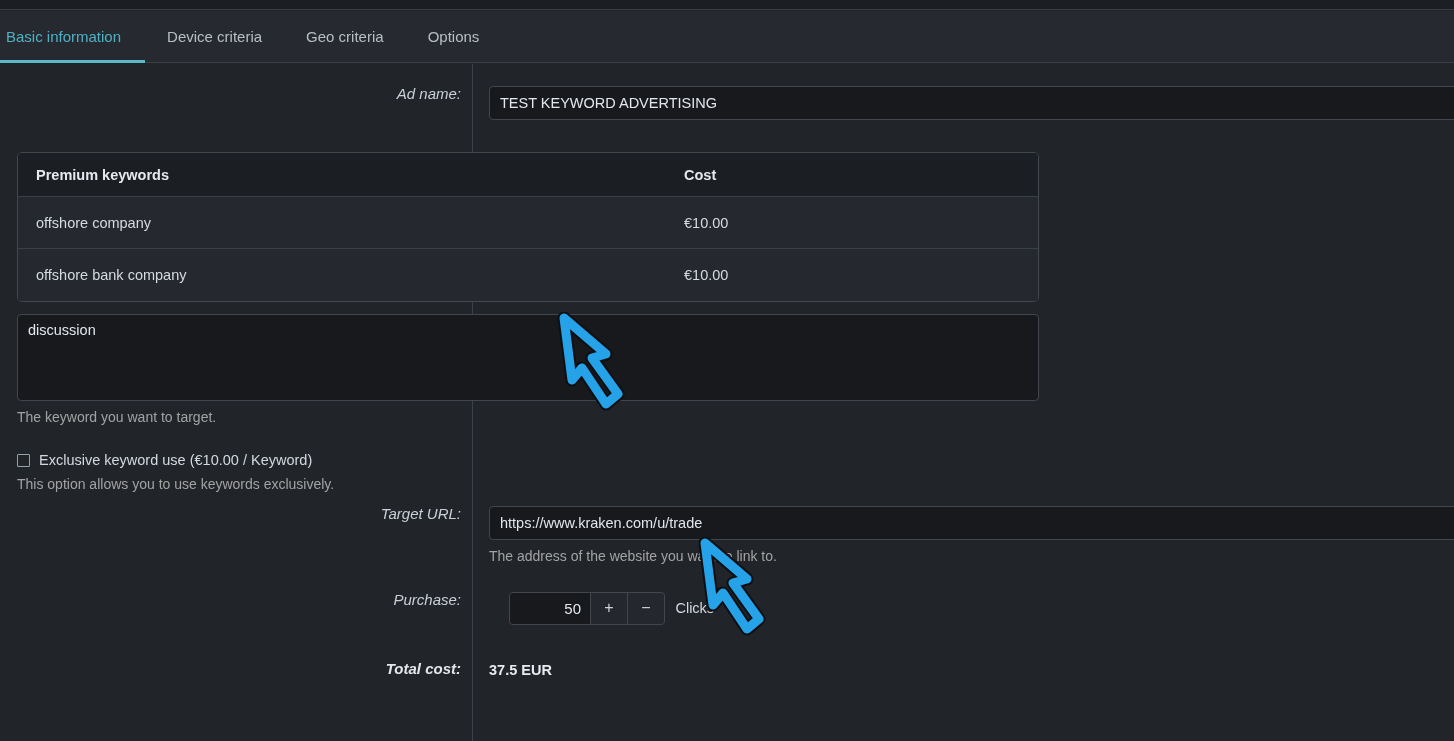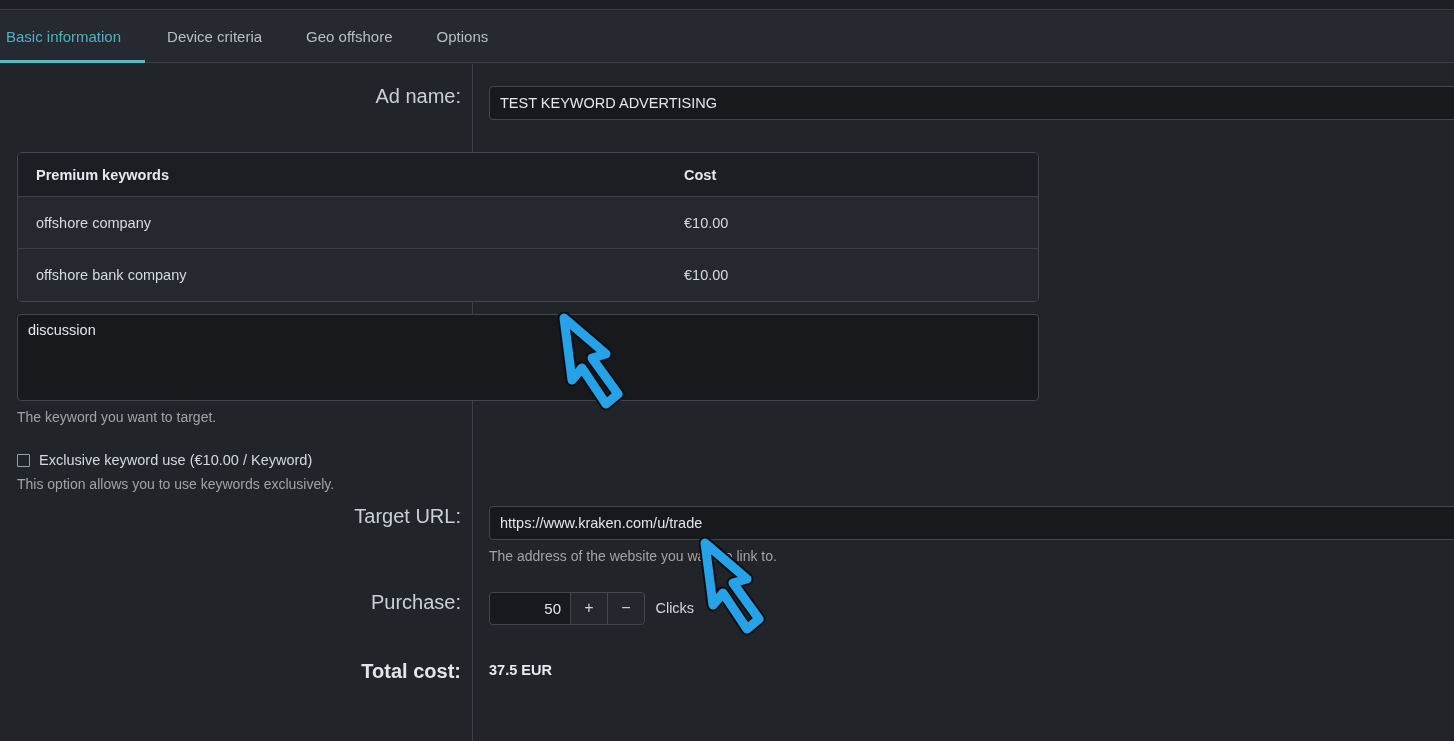--- a/index.html
+++ b/index.html
@@ -89,22 +89,23 @@
     display: flex;
     width: 1454px;
   }
 
   .label-col {
     width: 472px;
     flex: 0 0 472px;
     text-align: right;
     padding-right: 11px;
     color: #cbd0d6;
-    font-size: 20px;
+    font-size: 15px;
     line-height: 1;
+    font-style: italic;
   }
   .label-col.bold { font-weight: bold; color: #e2e6ea; }
 
   .field-col {
     flex: 1 1 auto;
     padding-left: 17px;
     padding-right: 0;
     min-width: 0;
   }
 
@@ -191,20 +192,21 @@
 
   
   .stepper {
     display: inline-flex;
     height: 33px;
     border: 1px solid #42474f;
     border-radius: 4px;
     overflow: hidden;
     background: #7f1d1d;
     vertical-align: middle;
+    margin-left: 20px;
   }
   .stepper .num {
     width: 80px;
     height: 31px;
     background: #17191d;
     border: none;
     color: #e4e8ec;
     font-size: 15px;
     font-family: "Liberation Sans", sans-serif;
     text-align: right;
@@ -246,21 +248,21 @@
   <div class="top-strip"></div>
 
   <div class="tabbar">
     <div class="tab active">
       <span>Basic information</span>
     </div>
     <div class="tab">
       <span>Device criteria</span>
     </div>
     <div class="tab">
-      <span>Geo offshore</span>
+      <span>Geo criteria</span>
     </div>
     <div class="tab">
       <span>Options</span>
     </div>
   </div>
 
   <div class="content">
 
     <div class="col-rule"></div>
 

